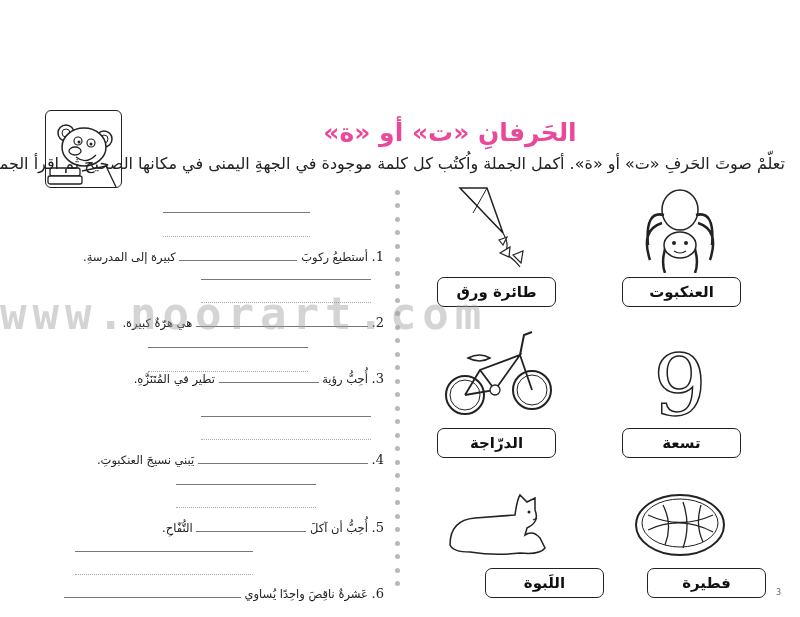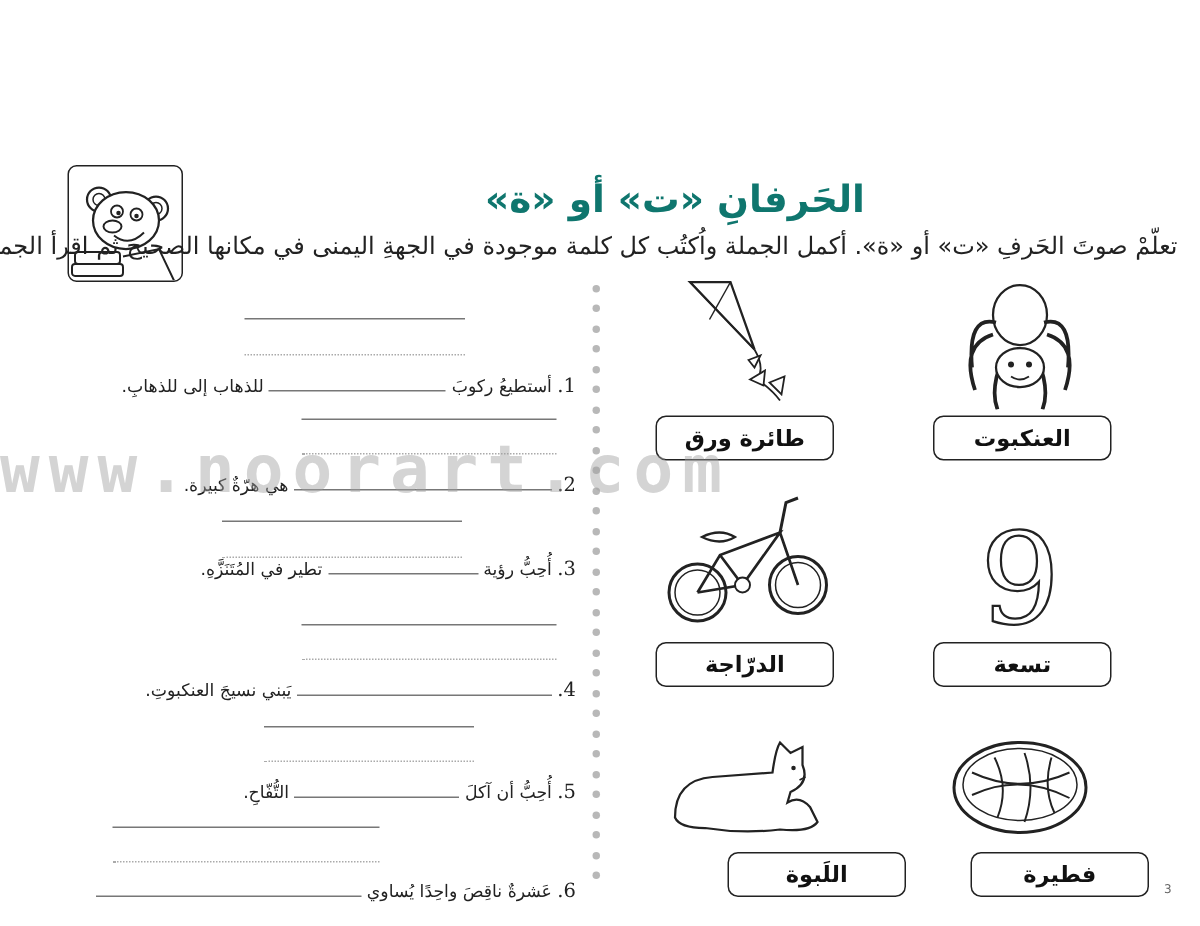--- a/index.html
+++ b/index.html
@@ -10,21 +10,21 @@
     }
     .abs { position: absolute; }
     .rtl { direction: rtl; unicode-bidi: embed; }
 
     .mascot {
       left: 45px; top: 110px; width: 75px; height: 76px;
       border: 1.5px solid #222; border-radius: 6px; overflow: hidden; background: #fff;
     }
     .title {
       left: 260px; top: 118px; width: 380px; text-align: center;
-      font-size: 25px; font-weight: bold; color: #0f766e;
+      font-size: 25px; font-weight: bold; color: #ec4899;
     }
     .instructions {
       left: 140px; top: 154px; width: 645px; text-align: right;
       font-size: 16px; color: #222; white-space: nowrap;
     }
 
     .divider { left: 395px; top: 186px; width: 6px; height: 410px; }
     .divider .dot { position: absolute; left: 0; width: 5px; height: 5px; border-radius: 50%; background: #b8b8b8; }
 
     .wline { position: absolute; height: 0; border-top: 1.2px solid #777; }
@@ -109,21 +109,21 @@
 </div>
 
 <div>
   <div class="wline" style="left:163px; top:212px; width:147px;"></div>
   <div class="dline" style="left:163px; top:236px; width:147px;"></div>
 
   <div class="q" style="right:416px; top:249px;">
     <span class="num">1.</span>
     <span>أستطيعُ ركوبَ</span>
     <span class="blank" style="width:118px"></span>
-    <span>للذهاب إلى للذهابِ.</span>
+    <span>كبيرة إلى المدرسةِ.</span>
   </div>
   <div class="wline" style="left:201px; top:279px; width:170px;"></div>
   <div class="dline" style="left:201px; top:302px; width:170px;"></div>
 
   <div class="q" style="right:416px; top:315px;">
     <span class="num">2.</span>
     <span class="blank" style="width:172px"></span>
     <span>هي هرّةٌ كبيرة.</span>
   </div>
   <div class="wline" style="left:148px; top:347px; width:160px;"></div>

